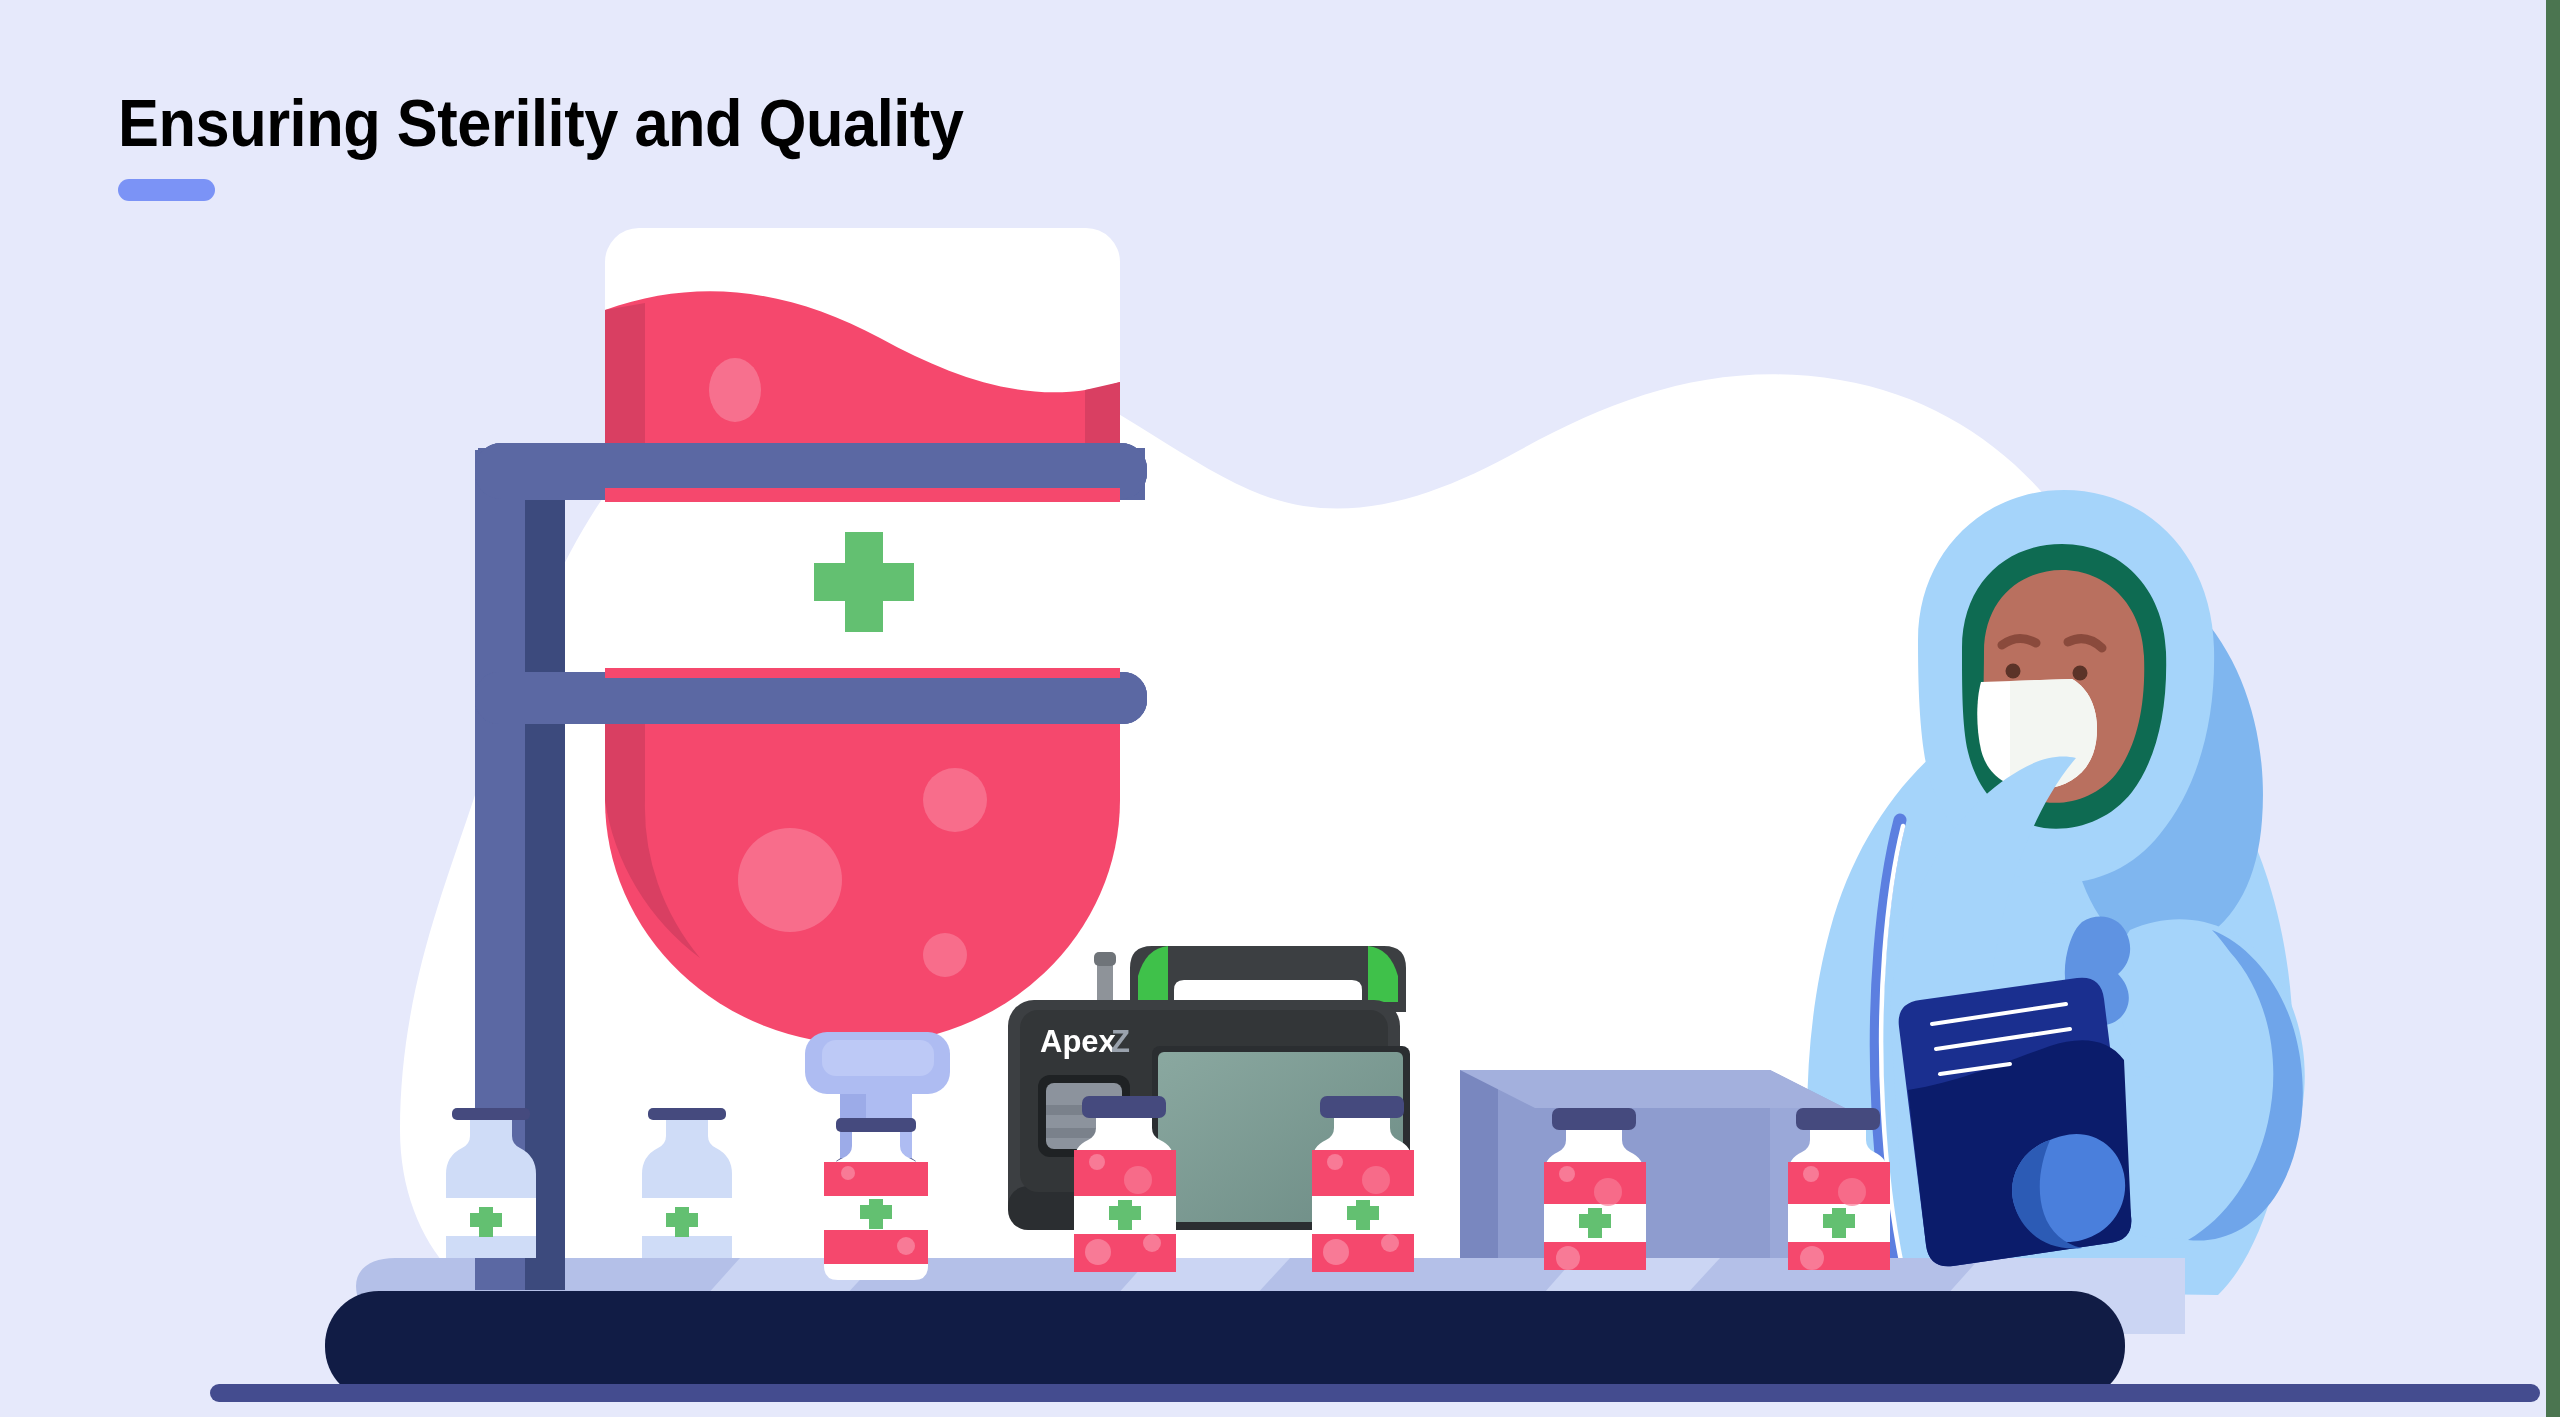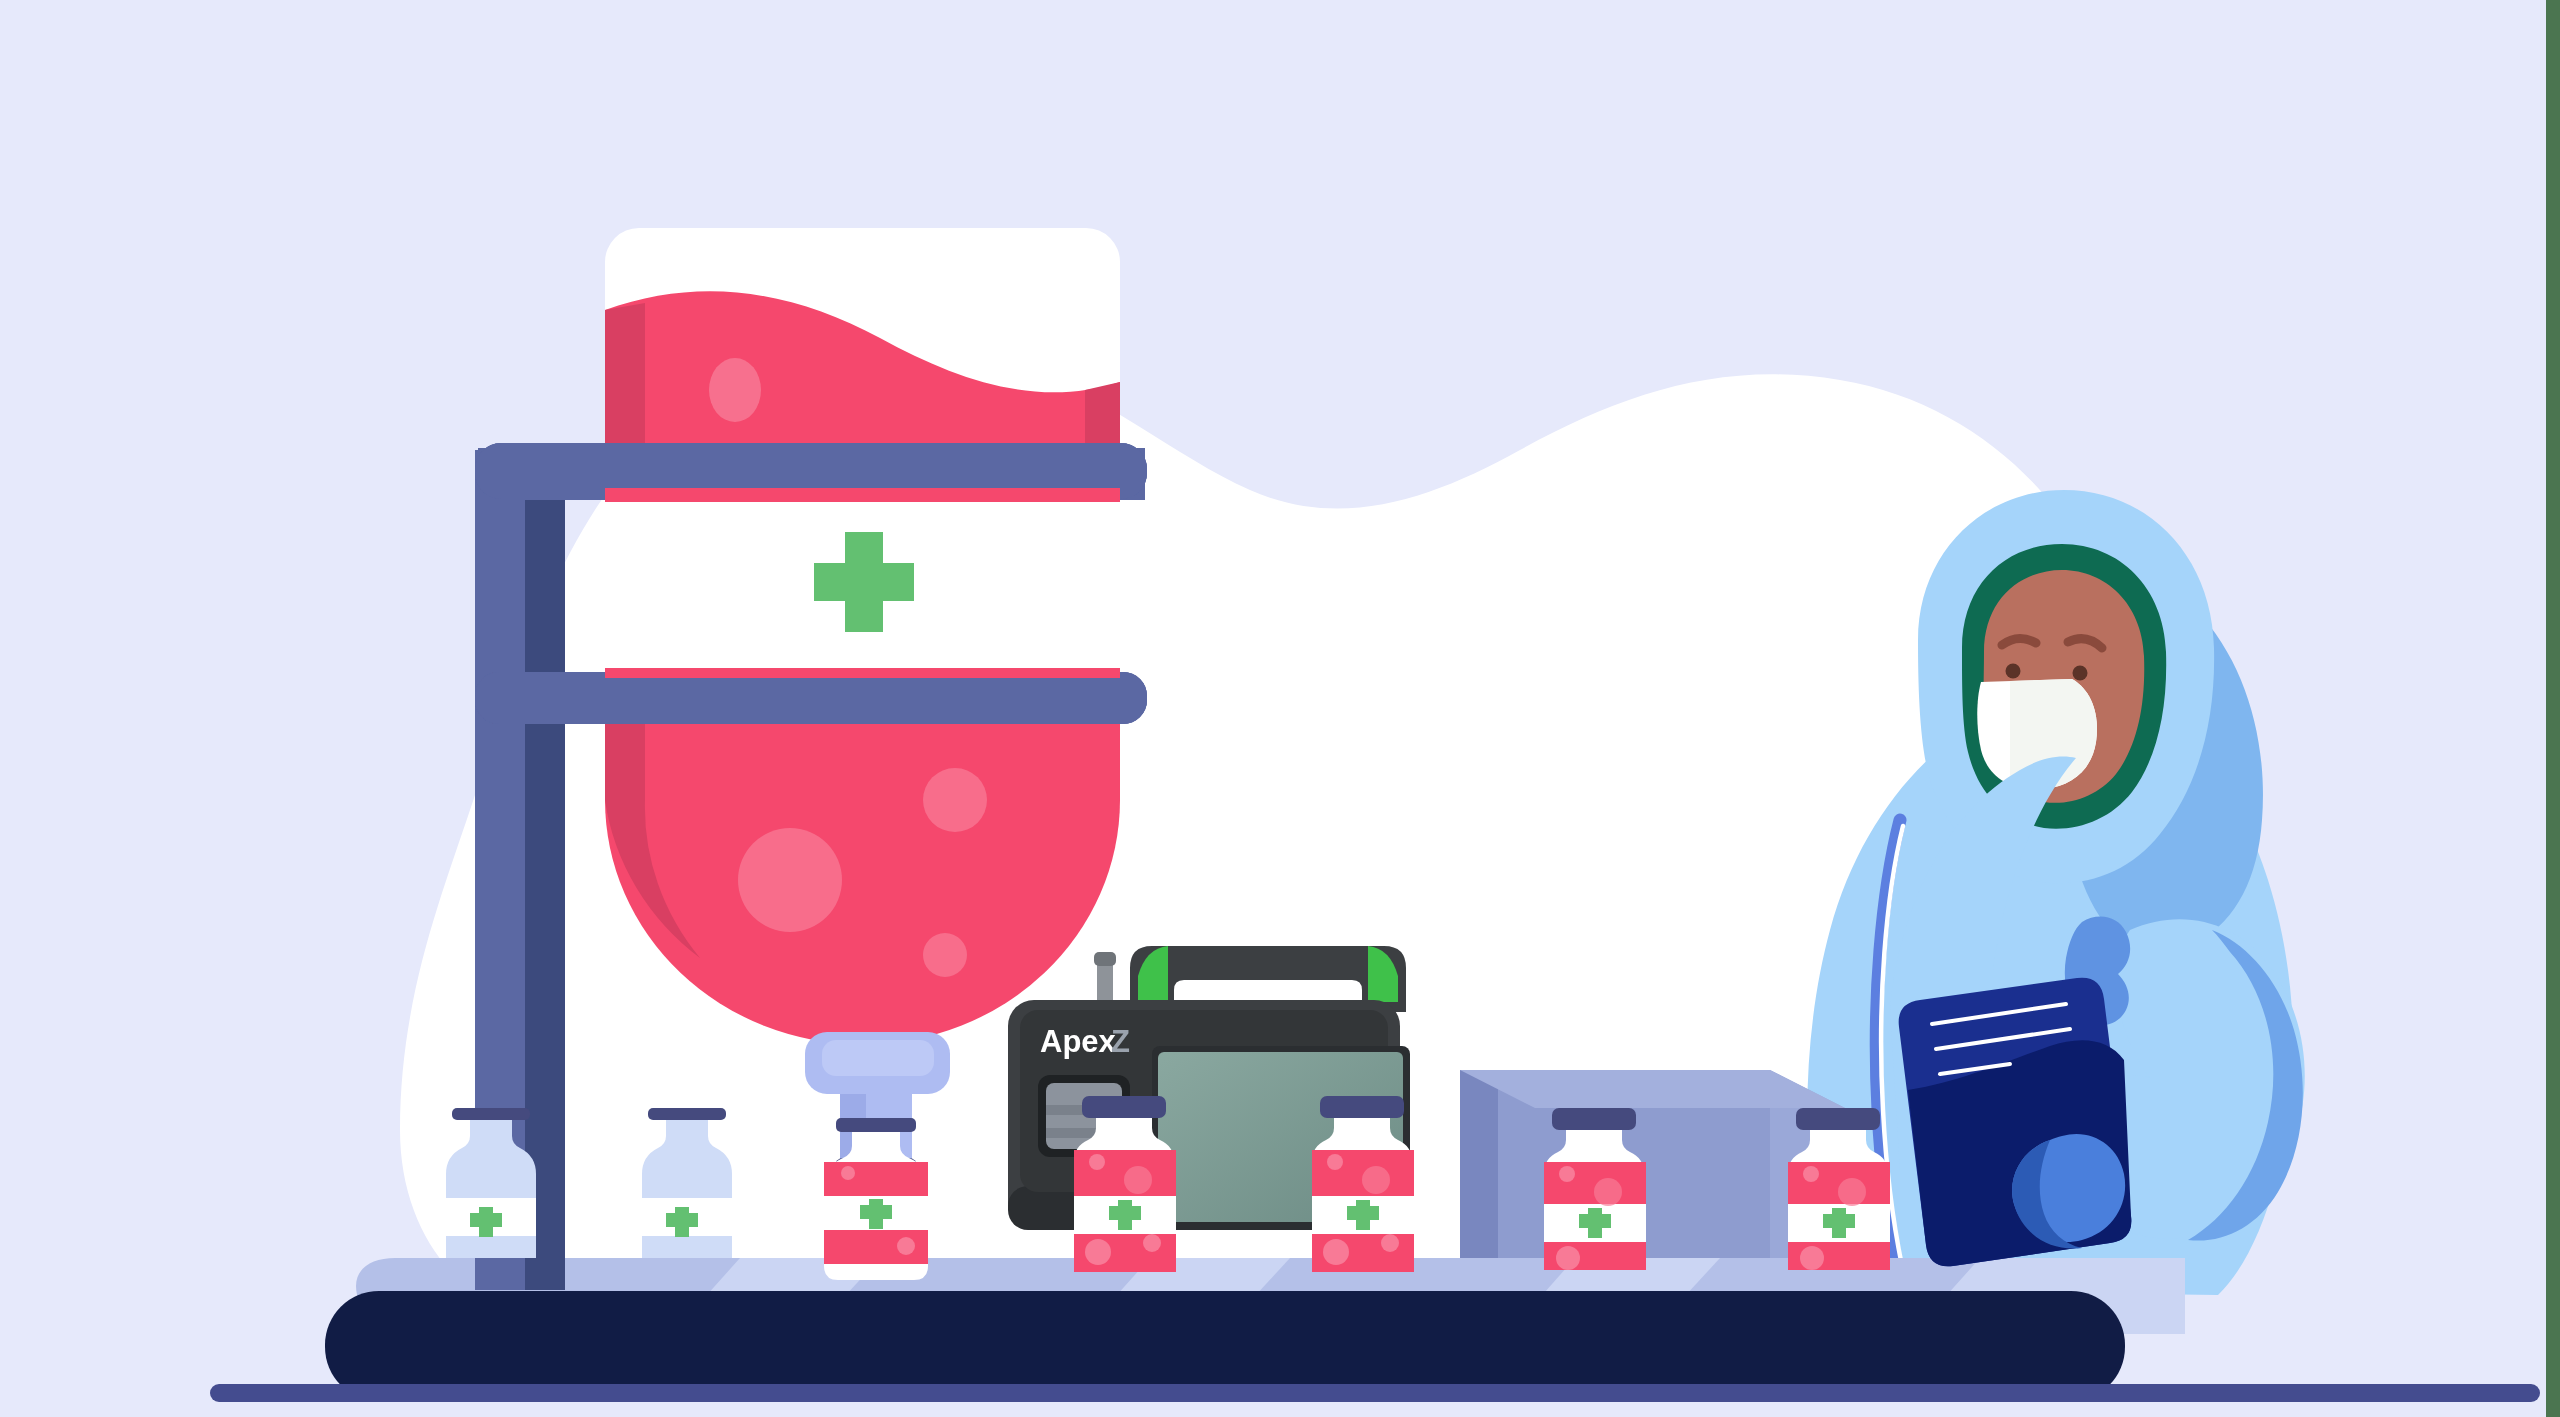--- a/index.html
+++ b/index.html
@@ -55,20 +55,24 @@
     height: 1417px;
     background: #4b7550;
     z-index: 60;
   }
 </style>
 </head>
 <body>
 
 <div id="stage">
 
+  <div class="title-block">
+    <div class="page-title">Ensuring Sterility and Quality</div>
+    <div class="title-underline"></div>
+  </div>
 
   <svg id="scene" viewBox="0 0 2560 1417" width="2560" height="1417" xmlns="http://www.w3.org/2000/svg">
 
     <defs>
       <clipPath id="tankClip">
         <rect x="605" y="228" width="515" height="420" rx="34" ry="34"></rect>
       </clipPath>
       <clipPath id="bowlClip">
         <path d="M605 648 L1120 648 L1120 790 A257 220 0 0 1 605 790 Z"></path>
       </clipPath>

